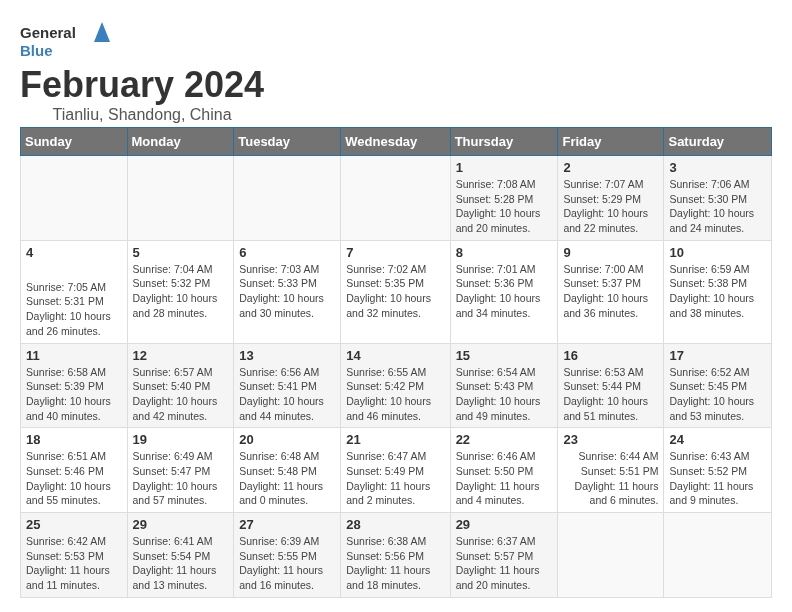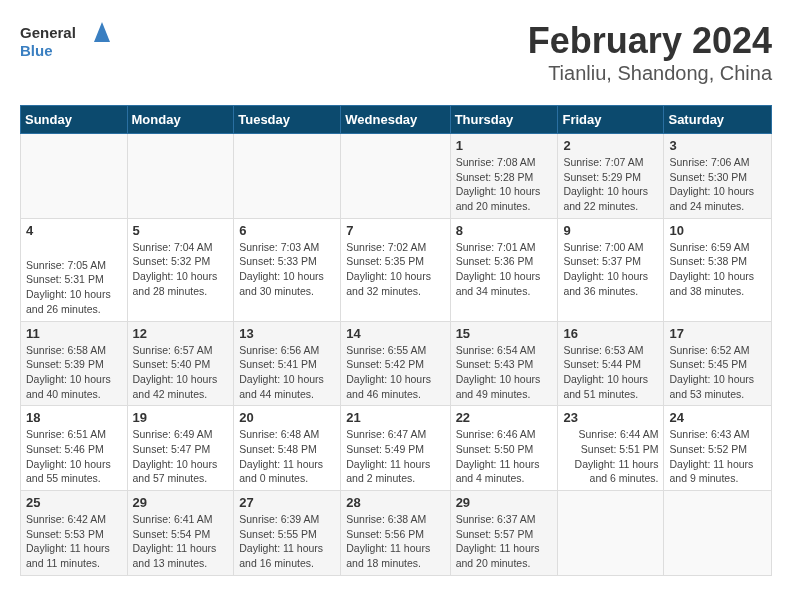--- a/index.html
+++ b/index.html
@@ -7,48 +7,50 @@
       font-family: Arial, sans-serif;
       background: #fff;
       width: 792px;
       min-height: 612px;
       padding: 20px;
     }
     .header {
       display: flex;
       justify-content: space-between;
       align-items: flex-start;
-      margin-bottom: 20px;
+      margin-bottom: 3px;
+      flex-direction: column;
     }
     .logo {
       display: flex;
       align-items: center;
       font-size: 18px;
       font-weight: bold;
       color: #333;
     }
     .title-block {
       text-align: right;
     }
     .month-year {
       font-size: 36px;
       font-weight: bold;
       color: #333;
     }
     .location {
-      font-size: 20px;
+      font-size: 16px;
       color: #555;
+      text-align: center;
     }
     table {
       width: 100%;
       border-collapse: collapse;
       font-size: 11px;
     }
     thead tr {
-      background: #0c4a6e;
+      background: #737373;
       color: white;
     }
     thead th {
       padding: 6px 4px;
       text-align: left;
       font-weight: bold;
       font-size: 13px;
       border: 1px solid #2a6fa1;
     }
     tbody tr {

